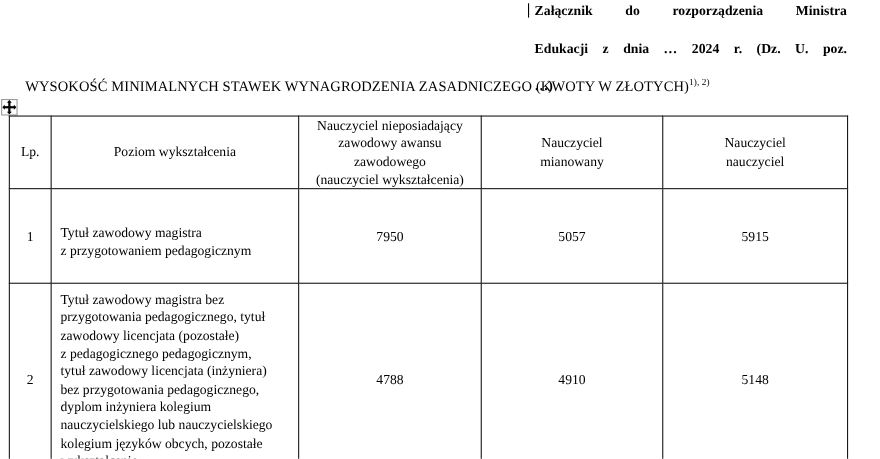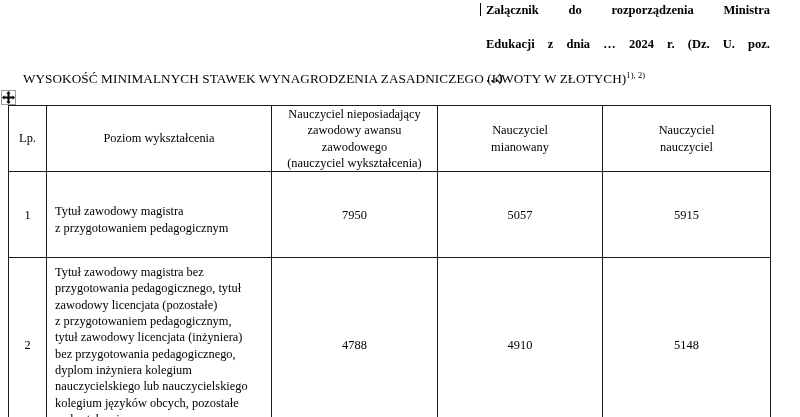--- a/index.html
+++ b/index.html
@@ -222,21 +222,21 @@
         <td class="num-cell">5915</td>
       </tr>
 
       <tr class="row2">
         <td class="lp-cell">2</td>
         <td class="level-cell">
           <div class="lvl-inner">
             <span class="line">Tytuł zawodowy magistra bez</span>
             <span class="line">przygotowania pedagogicznego, tytuł</span>
             <span class="line">zawodowy licencjata (pozostałe)</span>
-            <span class="line">z przygotowaniem pedagogicznym,</span>
+            <span class="line">z pedagogicznego pedagogicznym,</span>
             <span class="line">tytuł zawodowy licencjata (inżyniera)</span>
             <span class="line">bez przygotowania pedagogicznego,</span>
             <span class="line">dyplom inżyniera kolegium</span>
             <span class="line">nauczycielskiego lub nauczycielskiego</span>
             <span class="line">kolegium języków obcych, pozostałe</span>
             <span class="line">wykształcenie</span>
           </div>
         </td>
         <td class="num-cell">4788</td>
         <td class="num-cell">4910</td>

